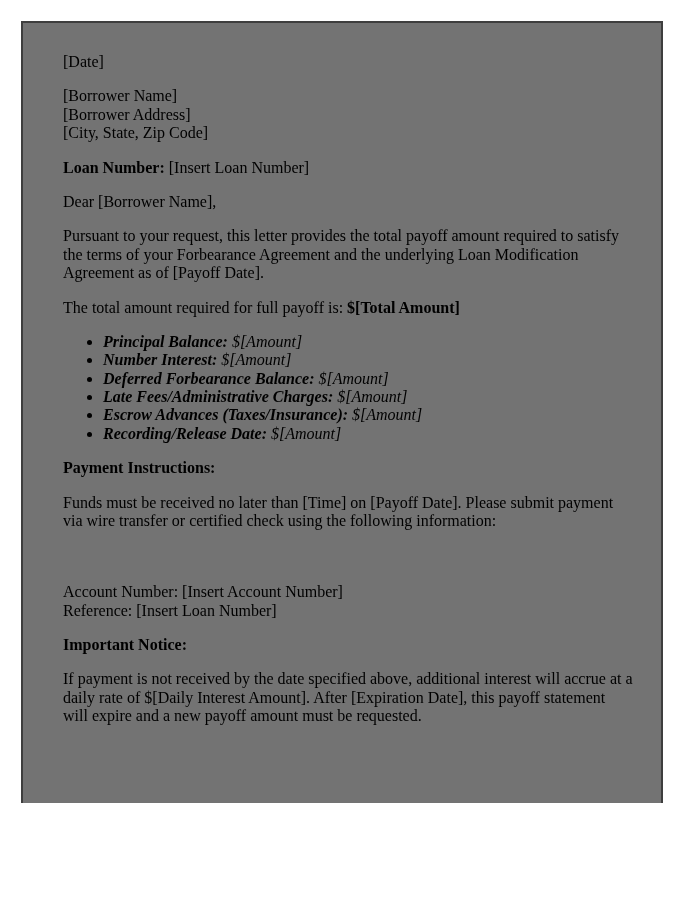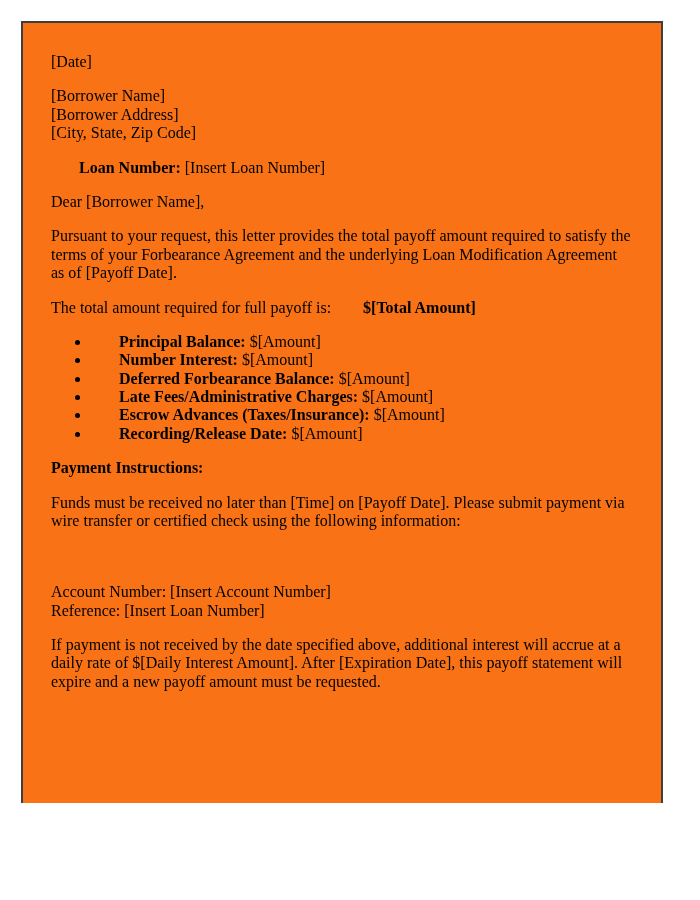--- a/index.html
+++ b/index.html
@@ -16,36 +16,36 @@
   }
   .page {
     position: absolute;
     left: 21px;
     top: 21px;
     width: 642px;
     height: 782px;
     box-sizing: border-box;
     border: 2px solid #3e3e3e;
     border-bottom: none;
-    padding: 14px 28px 0 28px;
+    padding: 14px 28px 0 40px;
     overflow: hidden;
-    background: #f97316;
+    background: #737373;
     font-size: 16px;
     line-height: 1.15;
   }
   .page p {
     margin: 16px 0;
   }
   .page ul {
     margin: 16px 0;
     padding-left: 40px;
+    font-style: italic;
   }
   .b {
     font-weight: bold;
-    margin-left: 28px;
   }
 </style>
 </head>
 <body>
 
 <div class="page">
 
   <p>[Date]</p>
 
   <p>
@@ -102,16 +102,17 @@
 
   <p>Funds must be received no later than [Time] on [Payoff Date]. Please submit payment via wire transfer or certified check using the following information:</p>
 
   <p>
     <br>
     <br>
     <span>Account Number: [Insert Account Number]</span><br>
     <span>Reference: [Insert Loan Number]</span>
   </p>
 
+  <p class="b">Important Notice:</p>
 
   <p>If payment is not received by the date specified above, additional interest will accrue at a daily rate of $[Daily Interest Amount]. After [Expiration Date], this payoff statement will expire and a new payoff amount must be requested.</p>
 
 </div>
 
 </body></html>

